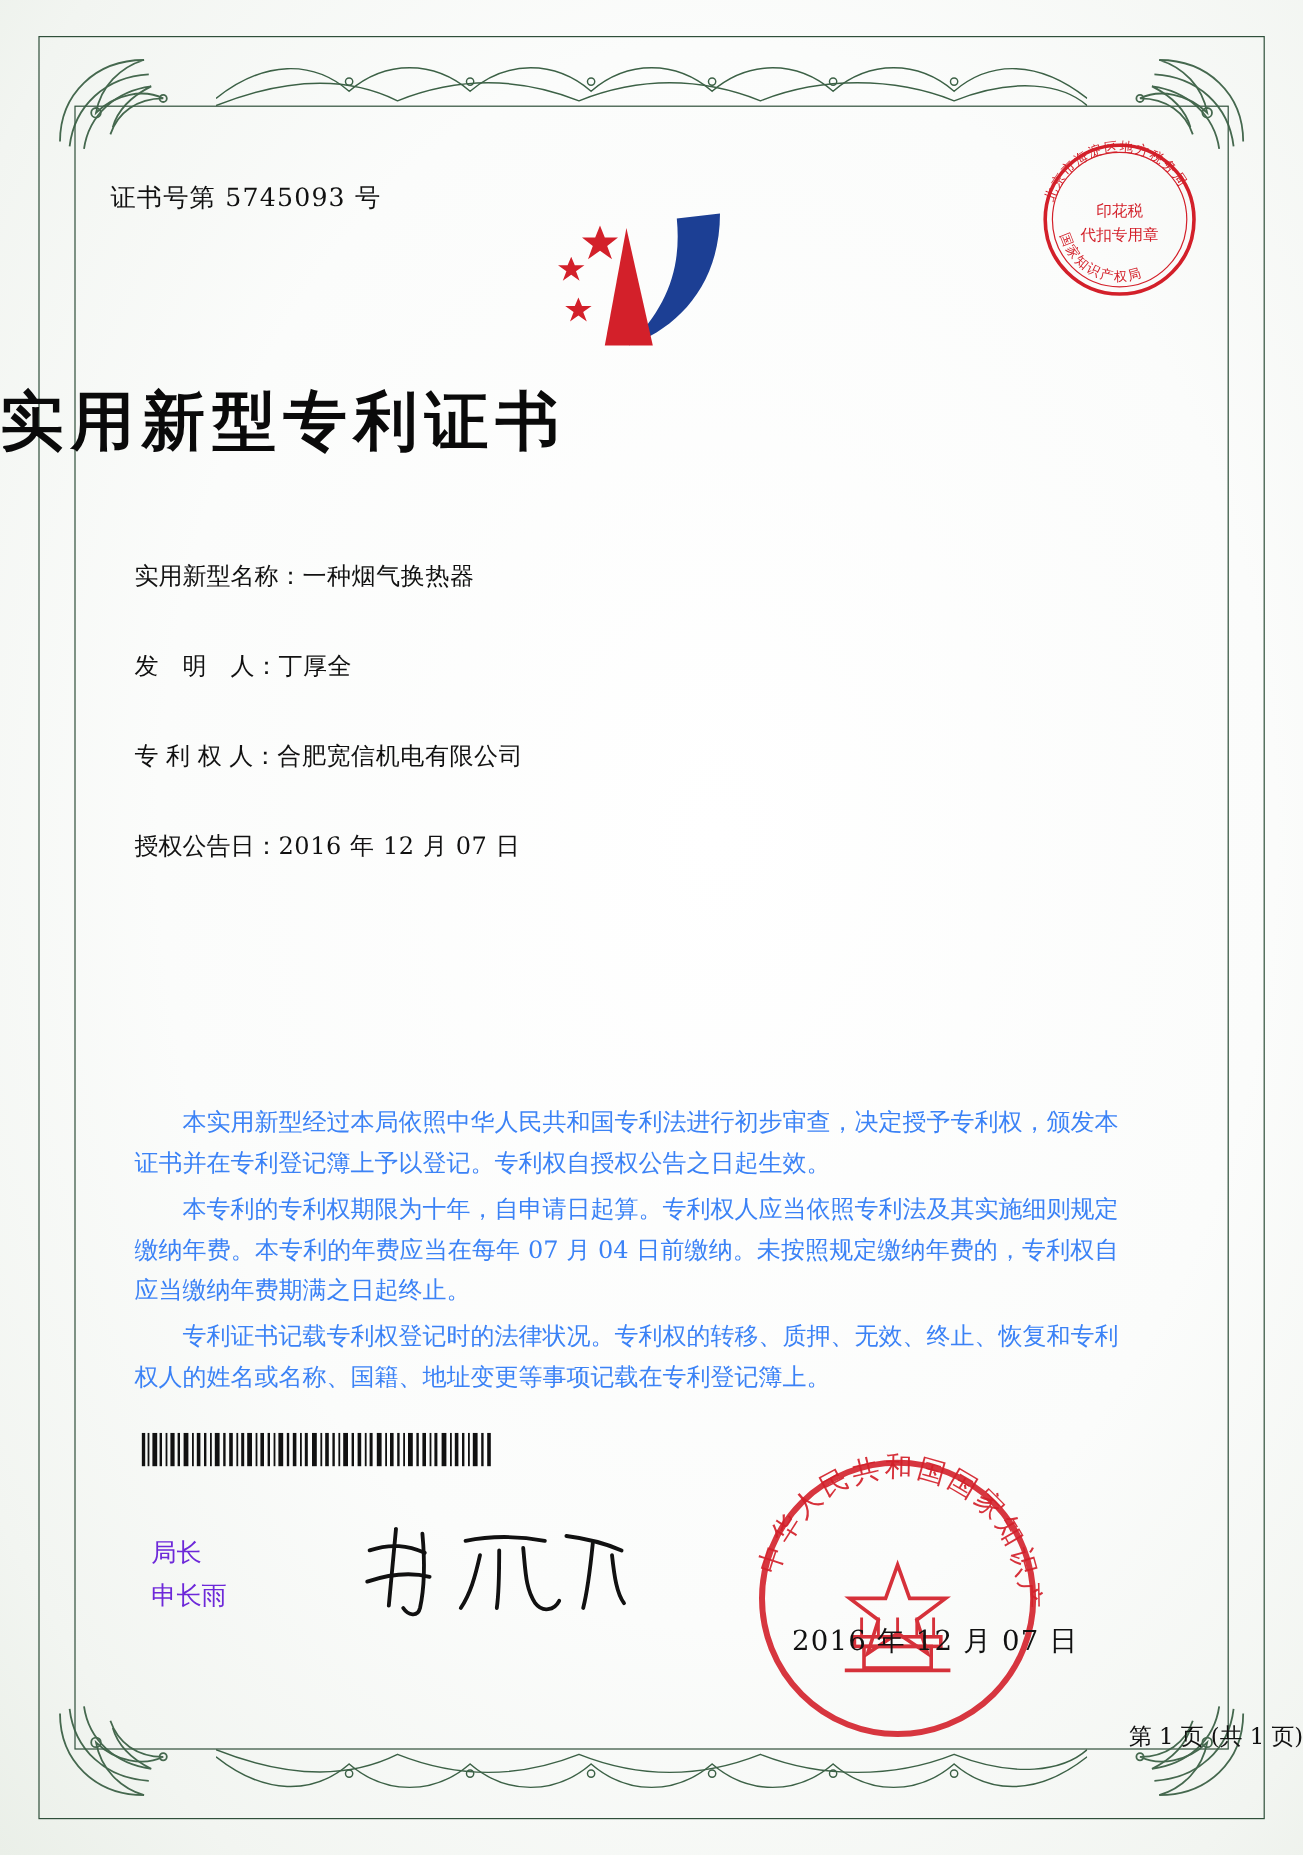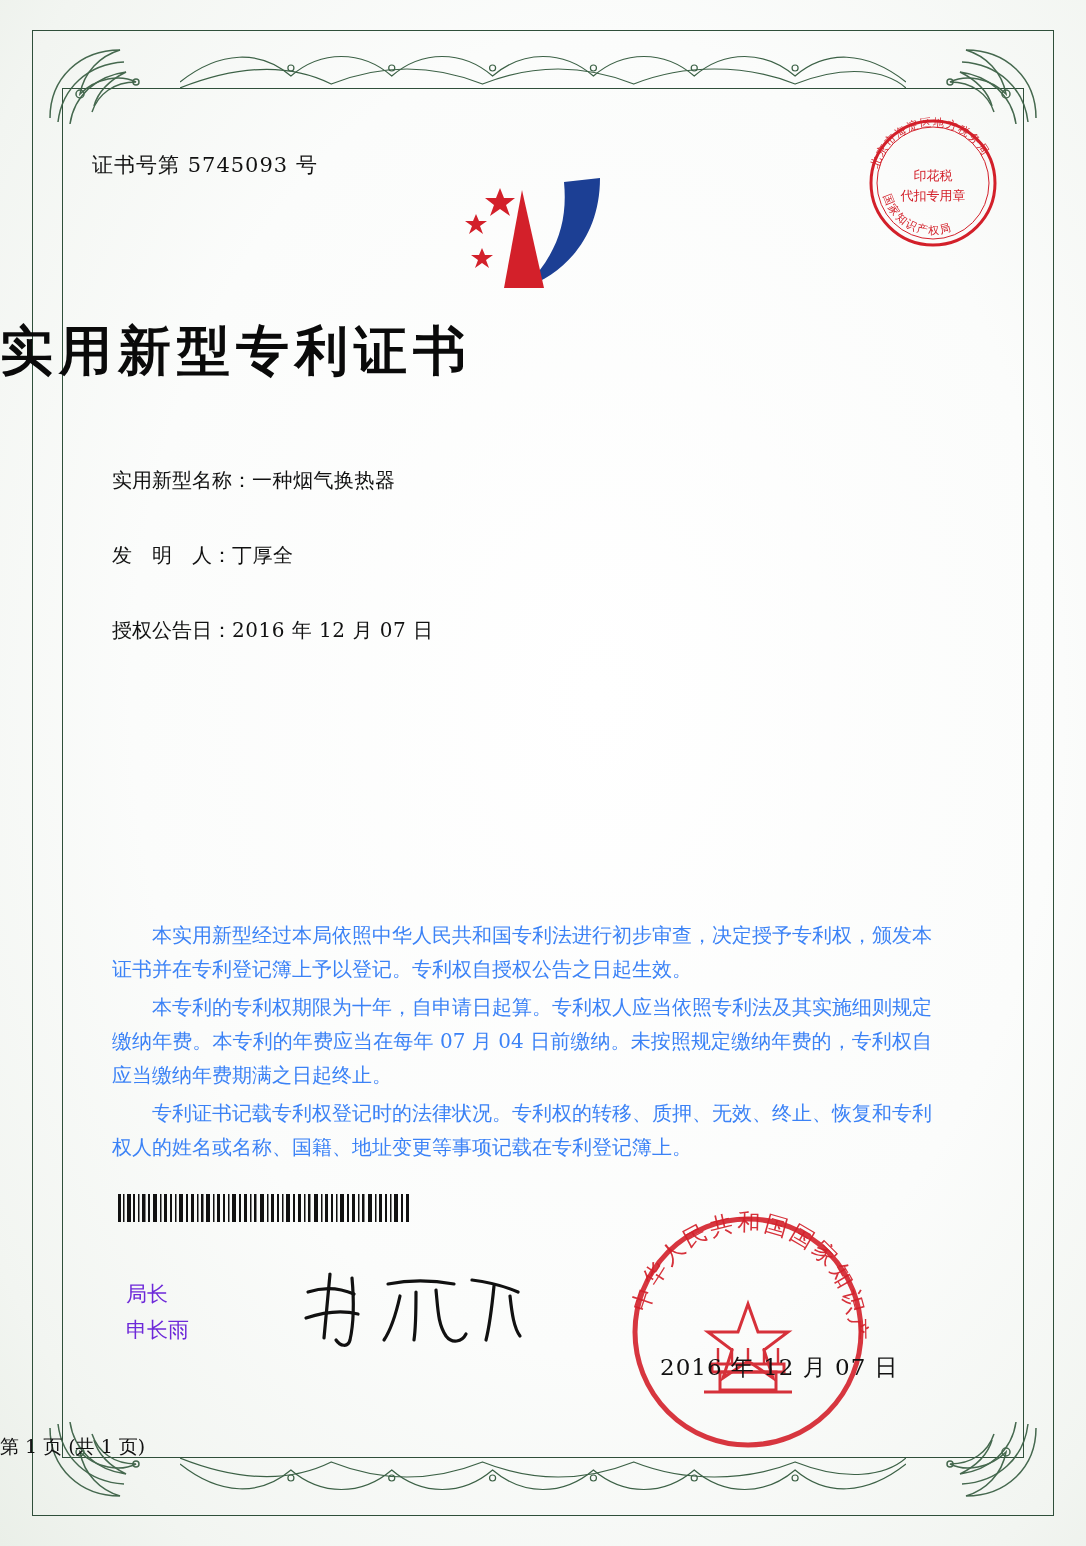--- a/index.html
+++ b/index.html
@@ -189,21 +189,21 @@
     color: #111;
     letter-spacing: 1px;
     font-family: "DejaVu Serif", serif;
   }
 
   .page-num {
     position: absolute;
     left: 0;
     right: 0;
     top: 1434px;
-    text-align: left;
+    text-align: right;
     font-size: 19px;
     color: #111;
     font-family: "DejaVu Serif", serif;
   }
 </style>
 </head>
 <body>
 
 <div class="page">
   <div class="paper-tint"></div>
@@ -307,20 +307,23 @@
   </div>
 
   <div class="title">实用新型专利证书</div>
 
   <div class="fields">
     <div class="field-row">
       <span class="field-label">实用新型名称：</span><span class="field-value">一种烟气换热器</span>
     </div>
     <div class="field-row">
       <span class="field-label">发　明　人：</span><span class="field-value">丁厚全</span>
+    </div>
+    <div class="field-row">
+      <span class="field-label">专 利 权 人：</span><span class="field-value">合肥宽信机电有限公司</span>
     </div>
     <div class="field-row">
       <span class="field-label">授权公告日：</span><span class="field-value">2016 年 12 月 07 日</span>
     </div>
   </div>
 
   <div class="body-text">
     <p>本实用新型经过本局依照中华人民共和国专利法进行初步审查，决定授予专利权，颁发本证书并在专利登记簿上予以登记。专利权自授权公告之日起生效。</p>
     <p>本专利的专利权期限为十年，自申请日起算。专利权人应当依照专利法及其实施细则规定缴纳年费。本专利的年费应当在每年 07 月 04 日前缴纳。未按照规定缴纳年费的，专利权自应当缴纳年费期满之日起终止。</p>
     <p>专利证书记载专利权登记时的法律状况。专利权的转移、质押、无效、终止、恢复和专利权人的姓名或名称、国籍、地址变更等事项记载在专利登记簿上。</p>

